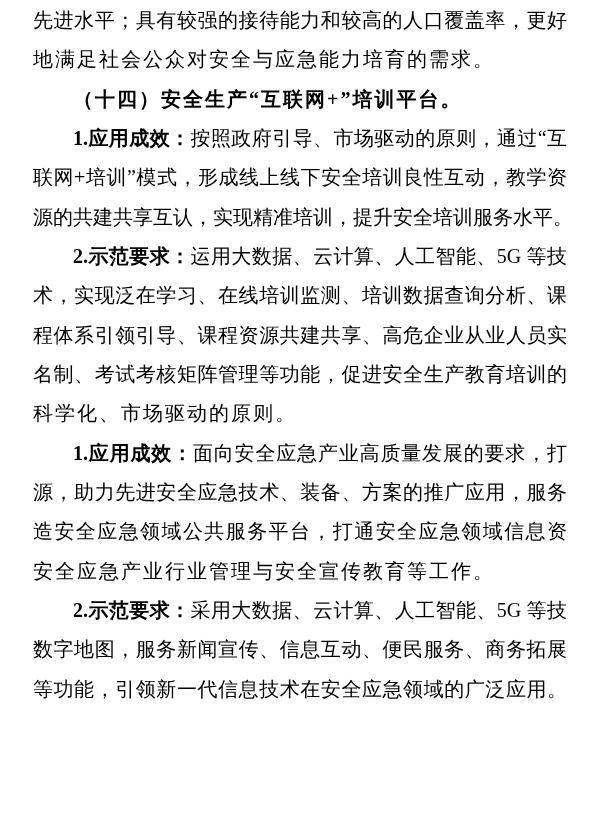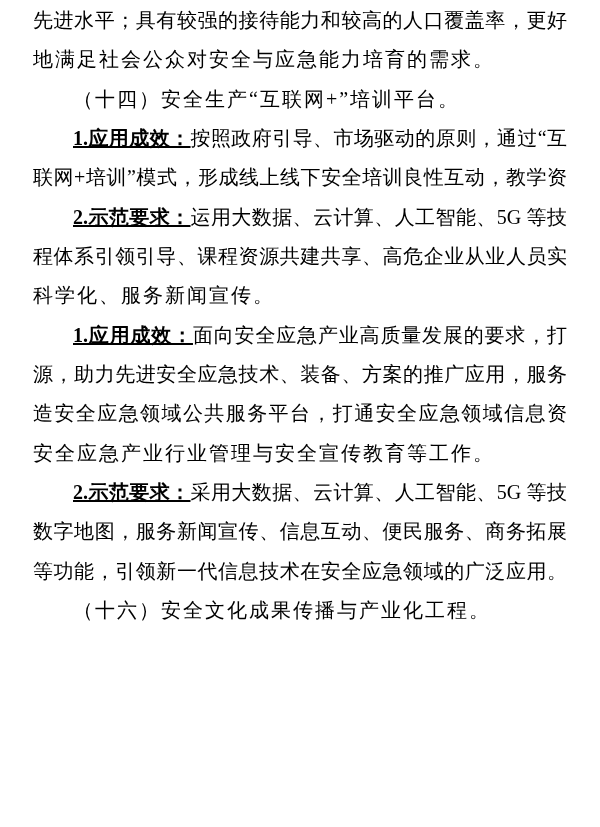--- a/index.html
+++ b/index.html
@@ -31,40 +31,42 @@
   .line.short {
     text-align: left;
     text-align-last: left;
     letter-spacing: 2px;
   }
   .line.indent {
     text-indent: 2em;
   }
   .line .b {
     font-weight: bold;
-    text-decoration: underline;
   }
   
   .line.heading {
-    font-weight: normal;
+    font-weight: bold;
   }
 </style>
 </head>
 <body>
 
 <div class="page">
   <div id="doc-body">
       <div class="line"><span>先进水平；具有较强的接待能力和较高的人口覆盖率，更好</span></div>
       <div class="line short"><span>地满足社会公众对安全与应急能力培育的需求。</span></div>
       <div class="line short indent heading"><span>（十四）安全生产“互联网+”培训平台。</span></div>
       <div class="line indent"><span class="b">1.应用成效：</span><span>按照政府引导、市场驱动的原则，通过“互</span></div>
       <div class="line"><span>联网+培训”模式，形成线上线下安全培训良性互动，教学资</span></div>
+      <div class="line"><span>源的共建共享互认，实现精准培训，提升安全培训服务水平。</span></div>
       <div class="line indent"><span class="b">2.示范要求：</span><span>运用大数据、云计算、人工智能、5G 等技</span></div>
+      <div class="line"><span>术，实现泛在学习、在线培训监测、培训数据查询分析、课</span></div>
       <div class="line"><span>程体系引领引导、课程资源共建共享、高危企业从业人员实</span></div>
-      <div class="line short"><span>科学化、服务新闻宣传。</span></div>
+      <div class="line"><span>名制、考试考核矩阵管理等功能，促进安全生产教育培训的</span></div>
+      <div class="line short"><span>科学化、市场驱动的原则。</span></div>
       <div class="line indent"><span class="b">1.应用成效：</span><span>面向安全应急产业高质量发展的要求，打</span></div>
       <div class="line"><span>源，助力先进安全应急技术、装备、方案的推广应用，服务</span></div>
       <div class="line"><span>造安全应急领域公共服务平台，打通安全应急领域信息资</span></div>
       <div class="line short"><span>安全应急产业行业管理与安全宣传教育等工作。</span></div>
       <div class="line indent"><span class="b">2.示范要求：</span><span>采用大数据、云计算、人工智能、5G 等技</span></div>
       <div class="line"><span>数字地图，服务新闻宣传、信息互动、便民服务、商务拓展</span></div>
       <div class="line"><span>等功能，引领新一代信息技术在安全应急领域的广泛应用。</span></div>
       <div class="line short indent heading"><span>（十六）安全文化成果传播与产业化工程。</span></div>
     </div>
 </div>

